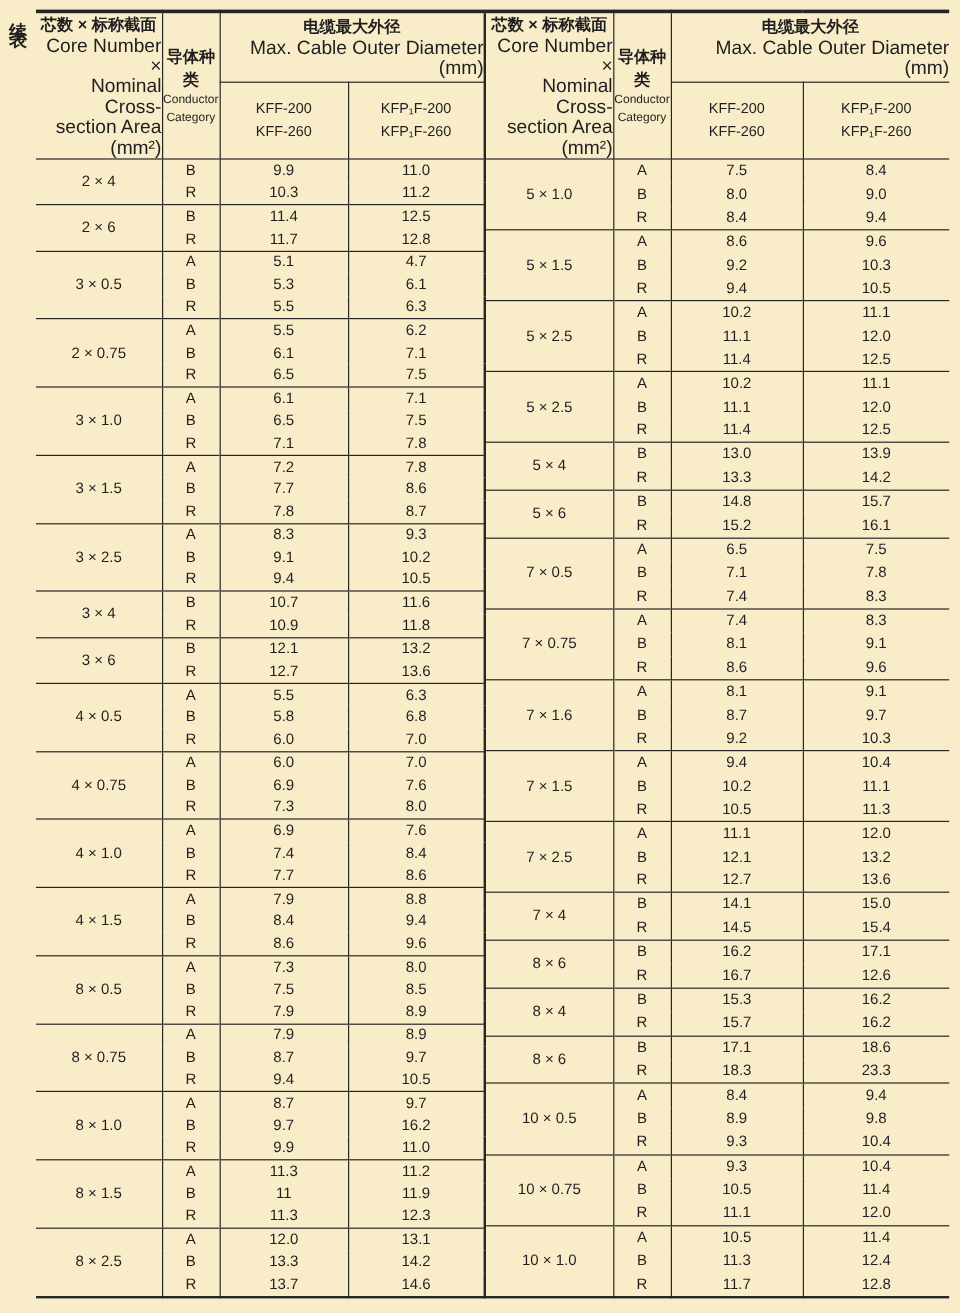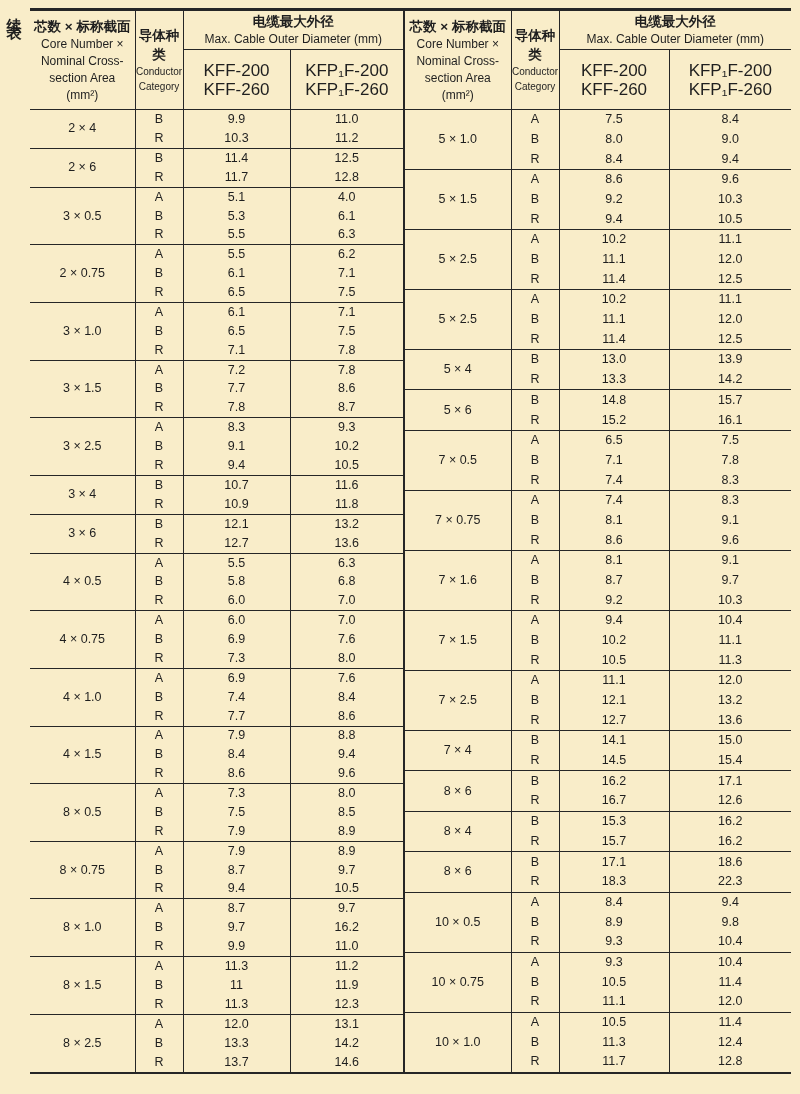--- a/index.html
+++ b/index.html
@@ -29,23 +29,23 @@
   }
   table.spec-table.t-left  { width: 374px; border-right: 2px solid #262626; }
   table.spec-table.t-right { width: 386px; }
   th, td { padding: 0; margin: 0; vertical-align: middle; text-align: center; font-weight: normal; }
   thead tr.h-row1 { height: 40px; }
   thead tr.h-row2 { height: 60px; }
   thead th { border-bottom: 1.5px solid #262626; }
   .h-spec, .h-cond, .h-kff { border-right: 1.5px solid #262626; }
   .h-diam { border-bottom: 1.5px solid #262626; }
   .zh { font-size: 13.5px; font-weight: 700; line-height: 19px; }
-  .en { font-size: 12px; line-height: 17px; }
+  .en { font-size: 16px; line-height: 17px; text-align: right; }
   .en-sm { font-size: 10px; line-height: 15px; }
-  .sub-model { font-size: 17px; line-height: 19px; }
+  .sub-model { font-size: 12px; line-height: 19px; }
   tbody td { font-size: 12.5px; line-height: 15px; }
   .c-spec, .c-cond, .c-kff { border-right: 1.5px solid #262626; }
   tr.group-start td { border-top: 1.5px solid #262626; }
 </style>
 </head>
 <body>
 
 <div class="continued">续表</div>
 
 <div class="tables-wrap">
@@ -108,21 +108,21 @@
         </tr>
         <tr>
           <td class="c-cond">R</td>
           <td class="c-kff">11.7</td>
           <td class="c-kfpf">12.8</td>
         </tr>
         <tr class="group-start">
           <td rowspan="3" class="c-spec">3 × 0.5</td>
           <td class="c-cond">A</td>
           <td class="c-kff">5.1</td>
-          <td class="c-kfpf">4.0</td>
+          <td class="c-kfpf">4.7</td>
         </tr>
         <tr>
           <td class="c-cond">B</td>
           <td class="c-kff">5.3</td>
           <td class="c-kfpf">6.1</td>
         </tr>
         <tr>
           <td class="c-cond">R</td>
           <td class="c-kff">5.5</td>
           <td class="c-kfpf">6.3</td>
@@ -600,21 +600,21 @@
         </tr>
         <tr class="group-start">
           <td rowspan="2" class="c-spec">8 × 6</td>
           <td class="c-cond">B</td>
           <td class="c-kff">17.1</td>
           <td class="c-kfpf">18.6</td>
         </tr>
         <tr>
           <td class="c-cond">R</td>
           <td class="c-kff">18.3</td>
-          <td class="c-kfpf">22.3</td>
+          <td class="c-kfpf">23.3</td>
         </tr>
         <tr class="group-start">
           <td rowspan="3" class="c-spec">10 × 0.5</td>
           <td class="c-cond">A</td>
           <td class="c-kff">8.4</td>
           <td class="c-kfpf">9.4</td>
         </tr>
         <tr>
           <td class="c-cond">B</td>
           <td class="c-kff">8.9</td>

